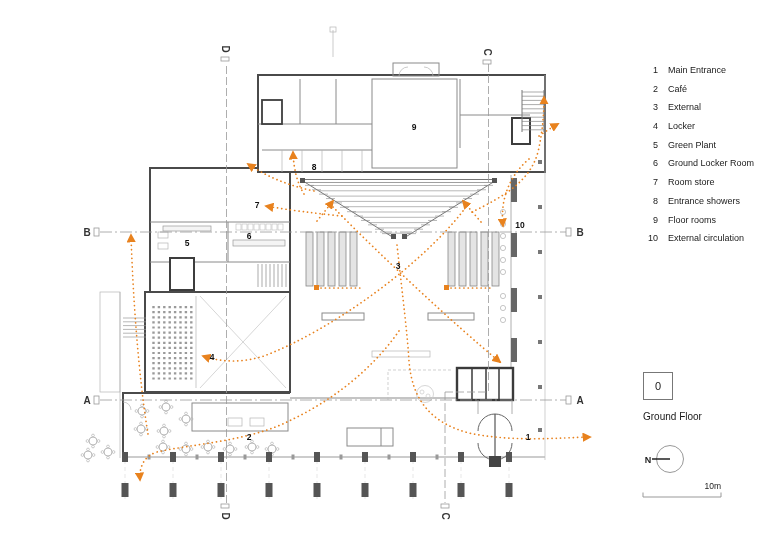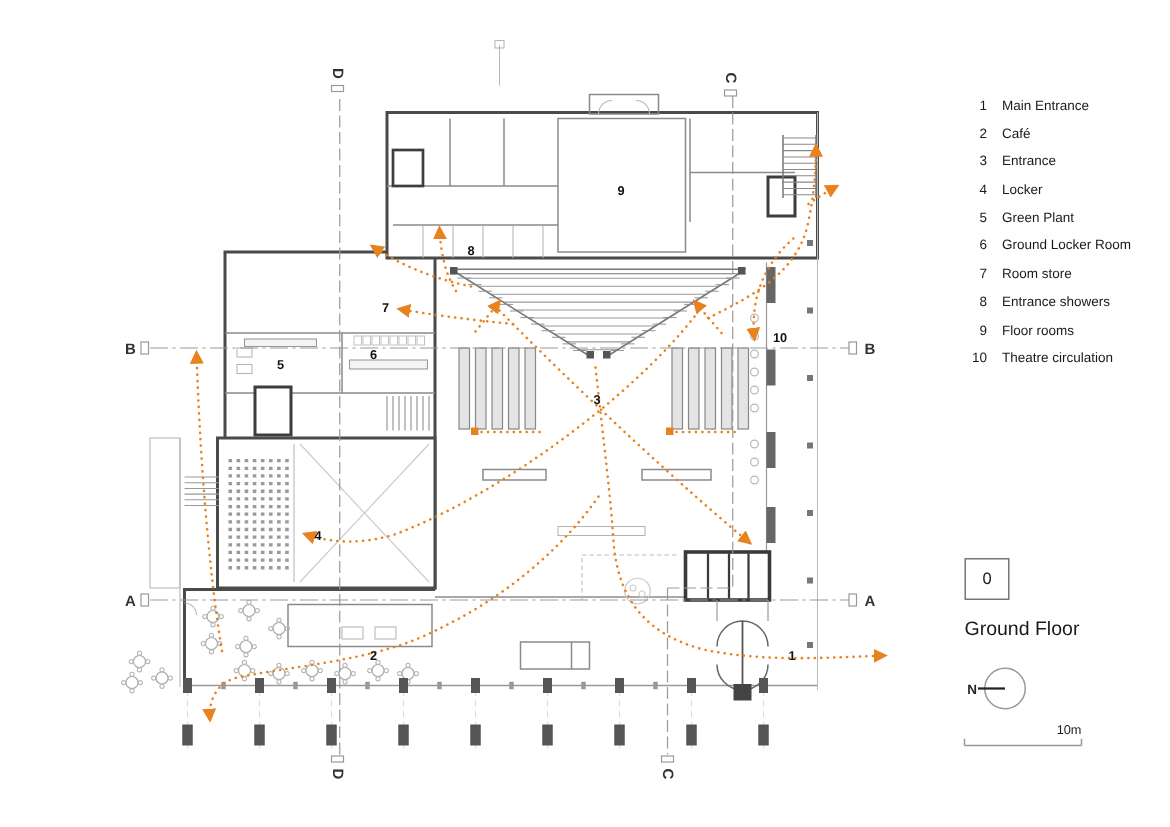--- a/index.html
+++ b/index.html
@@ -5,21 +5,21 @@
   html,body{margin:0;padding:0;background:#fff;}
   .stage{position:relative;width:780px;height:551px;background:#fff;overflow:hidden;
          font-family:"Liberation Sans",sans-serif;color:#1a1a1a;}
   svg text{font-family:"Liberation Sans",sans-serif;}
   .legend{position:absolute;left:645px;top:65px;width:130px;}
   .legend-row{display:flex;align-items:flex-start;height:18.7px;font-size:9px;line-height:11px;}
   .lnum{width:13px;text-align:right;flex:0 0 13px;}
   .llabel{margin-left:10px;white-space:nowrap;text-align:right;}
   .badge-box{position:absolute;left:643px;top:372px;width:28px;height:26px;border:1px solid #777;
              display:flex;align-items:center;justify-content:center;font-size:11px;}
-  .floor-label{position:absolute;left:643px;top:411px;font-size:13px;}
+  .floor-label{position:absolute;left:643px;top:411px;font-size:10px;}
   .circ{fill:none;stroke:var(--accent,#e8821e);stroke-width:1.7;stroke-linecap:round;
         stroke-dasharray:0.1 4.2;}
   .wall{fill:#fff;stroke:#4a4a4a;stroke-width:2;}
   .wall-l{fill:none;stroke:#8a8a8a;stroke-width:1;}
   .fine{fill:none;stroke:#b5b5b5;stroke-width:0.7;}
   .sect{fill:none;stroke:#999;stroke-width:0.8;}
   .slet{font-size:10px;font-weight:700;fill:#333;}
   .plab{font-size:8.5px;font-weight:700;fill:#111;text-anchor:middle;}
 </style>
 </head>
@@ -431,21 +431,21 @@
     <div class="legend-row">
         <span class="lnum">1</span>
         <span class="llabel">Main Entrance</span>
       </div>
     <div class="legend-row">
         <span class="lnum">2</span>
         <span class="llabel">Café</span>
       </div>
     <div class="legend-row">
         <span class="lnum">3</span>
-        <span class="llabel">Entrance</span>
+        <span class="llabel">External</span>
       </div>
     <div class="legend-row">
         <span class="lnum">4</span>
         <span class="llabel">Locker</span>
       </div>
     <div class="legend-row">
         <span class="lnum">5</span>
         <span class="llabel">Green Plant</span>
       </div>
     <div class="legend-row">
@@ -459,21 +459,21 @@
     <div class="legend-row">
         <span class="lnum">8</span>
         <span class="llabel">Entrance showers</span>
       </div>
     <div class="legend-row">
         <span class="lnum">9</span>
         <span class="llabel">Floor rooms</span>
       </div>
     <div class="legend-row">
         <span class="lnum">10</span>
-        <span class="llabel">Theatre circulation</span>
+        <span class="llabel">External circulation</span>
       </div>
   </div>
 
   <div class="badge-box">
     <span>0</span>
   </div>
   <div class="floor-label">Ground Floor</div>
 
 </div>
 

